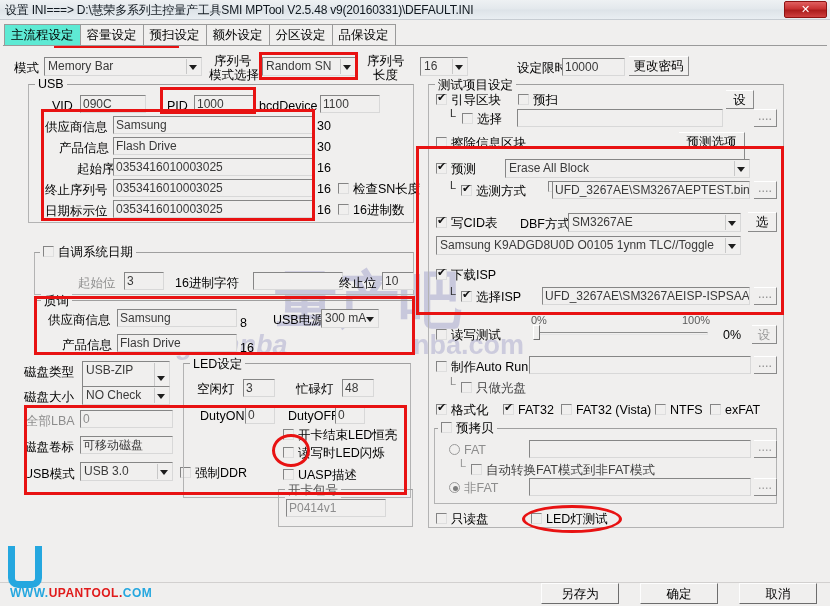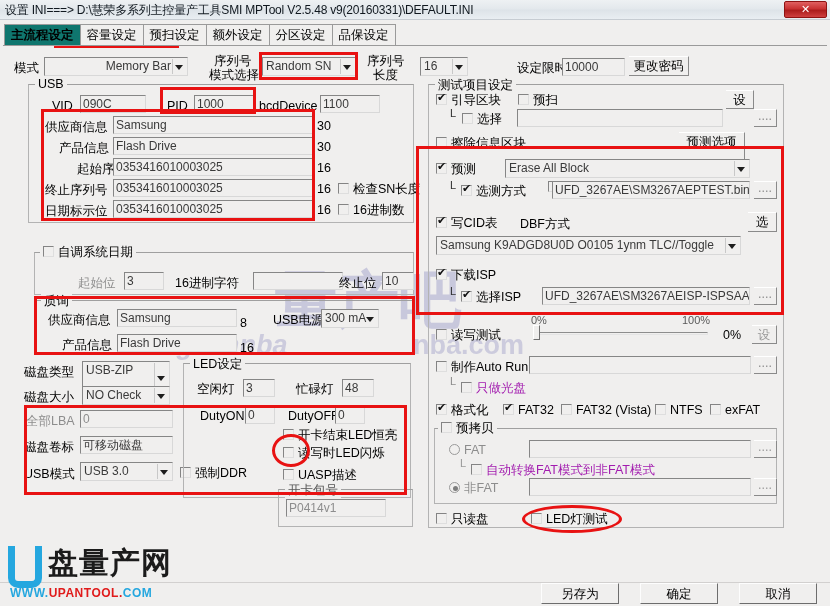--- a/index.html
+++ b/index.html
@@ -33,21 +33,21 @@
     text-align: center; line-height: 15px;
   }
 
   
   .tabstrip { position: absolute; left: 4px; top: 24px; height: 22px; display: flex; }
   .tab {
     height: 21px; padding: 0 6px; line-height: 20px; font-size: 12.5px;
     background: #f0efee; border: 1px solid #9a9a9a; border-bottom: none;
     margin-right: -1px; white-space: nowrap;
   }
-  .tab.active { background: #0f766e; font-weight: bold; }
+  .tab.active { background: #5eead4; font-weight: normal; }
   .tabline { position: absolute; left: 3px; top: 45px; width: 824px; height: 1px; background: #9a9a9a; }
 
   
   .lbl { position: absolute; white-space: nowrap; font-size: 12.5px; line-height: 14px; }
   .lbl.dis { color: #8d8d8d; }
   .fld {
     position: absolute; background: #f0efee;
     border-top: 1px solid #868686; border-left: 1px solid #868686;
     border-right: 1px solid #d8d8d8; border-bottom: 1px solid #d8d8d8;
     font-size: 12px; line-height: 16px; padding: 0 2px;
@@ -90,21 +90,21 @@
     display: inline-block; width: 11px; height: 11px; vertical-align: -1px;
     background: #f0efee; margin-right: 4px;
     border-top: 1px solid #848484; border-left: 1px solid #848484;
     border-right: 1px solid #dedede; border-bottom: 1px solid #dedede;
     position: relative;
   }
   .chk.on > .box::after {
     content: "✔"; position: absolute; left: 0px; top: -4px;
     font-size: 11px; line-height: 13px; color: #111;
   }
-  .chk.dis { color: #a21caf; }
+  .chk.dis { color: #404040; }
   .rad { position: absolute; white-space: nowrap; font-size: 12.5px; line-height: 14px; color: #8d8d8d; }
   .rad > .dot {
     display: inline-block; width: 11px; height: 11px; border-radius: 50%;
     vertical-align: -1px; background: #f0efee; margin-right: 4px;
     border: 1px solid #9a9a9a; position: relative;
   }
   .rad.on > .dot::after {
     content: ""; position: absolute; left: 3px; top: 3px; width: 5px; height: 5px;
     border-radius: 50%; background: #7d7d7d;
   }
@@ -174,21 +174,21 @@
     <div class="tab">分区设定</div>
     <div class="tab">品保设定</div>
   </div>
   <div class="tabline"></div>
 
   <div class="wm" style="left:275px; top:258px; font-size:62px;">量产吧</div>
   <div class="wm2" style="left:130px; top:330px; font-size:27px; font-style:italic; font-weight:bold;">liangchanba</div>
   <div class="wm2" style="left:413px; top:330px; font-size:27px; font-weight:bold;">nba.com</div>
 
   <div class="lbl" style="left:14px; top:61px;">模式</div>
-  <div class="combo" style="left:44px; top:57px; width:144px; height:19px;text-align:right;">
+  <div class="combo" style="left:44px; top:57px; width:158px; height:19px;">
     <span class="sep"></span><span>Memory Bar</span>
   </div>
 
   <div class="lbl" style="left:214px; top:54px;">序列号</div>
   <div class="lbl" style="left:209px; top:68px;">模式选择</div>
   <div class="combo" style="left:262px; top:57px; width:94px; height:19px;">
     <span class="sep"></span><span>Random SN</span>
   </div>
 
   <div class="lbl" style="left:367px; top:54px;">序列号</div>
@@ -348,20 +348,23 @@
   <div class="chk on" style="left:461px; top:184px;">
     <span class="box"></span><span>选测方式</span>
   </div>
   <div class="fld" style="left:552px; top:181px; width:198px; height:18px;">UFD_3267AE\SM3267AEPTEST.bin</div>
   <div class="btn flat" style="left:754px; top:181px; width:23px; height:18px; line-height:12px; color:#8d8d8d;">....</div>
 
   <div class="chk on" style="left:436px; top:216px;">
     <span class="box"></span><span>写CID表</span>
   </div>
   <div class="lbl" style="left:520px; top:217px;">DBF方式</div>
+  <div class="combo" style="left:568px; top:213px; width:173px; height:19px;">
+    <span class="sep"></span><span>SM3267AE</span>
+  </div>
   <div class="btn flat" style="left:748px; top:212px; width:29px; height:20px; line-height:19px;">选</div>
 
   <div class="combo" style="left:436px; top:236px; width:305px; height:19px;">
     <span class="sep"></span><span>Samsung K9ADGD8U0D O0105 1ynm TLC//Toggle</span>
   </div>
 
   <div class="chk on" style="left:436px; top:268px;">
     <span class="box"></span><span>下载ISP</span>
   </div>
   <div class="elbow" style="left:450px; top:286px;">L</div>
@@ -438,21 +441,20 @@
   <div class="mark" style="left:41px; top:109px; width:274px; height:112px;"></div>
   <div class="mark" style="left:34px; top:296px; width:381px; height:59px;"></div>
   <div class="mark" style="left:24px; top:405px; width:383px; height:90px;"></div>
   <div class="mark" style="left:416px; top:146px; width:368px; height:169px;"></div>
   <div class="ell" style="left:272px; top:434px; width:38px; height:33px;"></div>
   <div class="ell" style="left:522px; top:505px; width:100px; height:28px;"></div>
   <div class="redline" style="left:54px; top:46px; width:125px; height:2px;"></div>
 
   <div class="footsep"></div>
   <div class="logo-u"></div>
-  <div class="logo-cn">盘量产网</div>
   <div class="logo-url">
     <span class="b">WWW.</span><span class="r">UPANTOOL</span><span class="r">.</span><span class="b">COM</span>
   </div>
 
   <div class="btn" style="left:541px; top:583px; width:78px; height:21px; line-height:20px;">另存为</div>
   <div class="btn" style="left:640px; top:583px; width:78px; height:21px; line-height:20px;">确定</div>
   <div class="btn" style="left:739px; top:583px; width:78px; height:21px; line-height:20px;">取消</div>
 
 </div>
 

